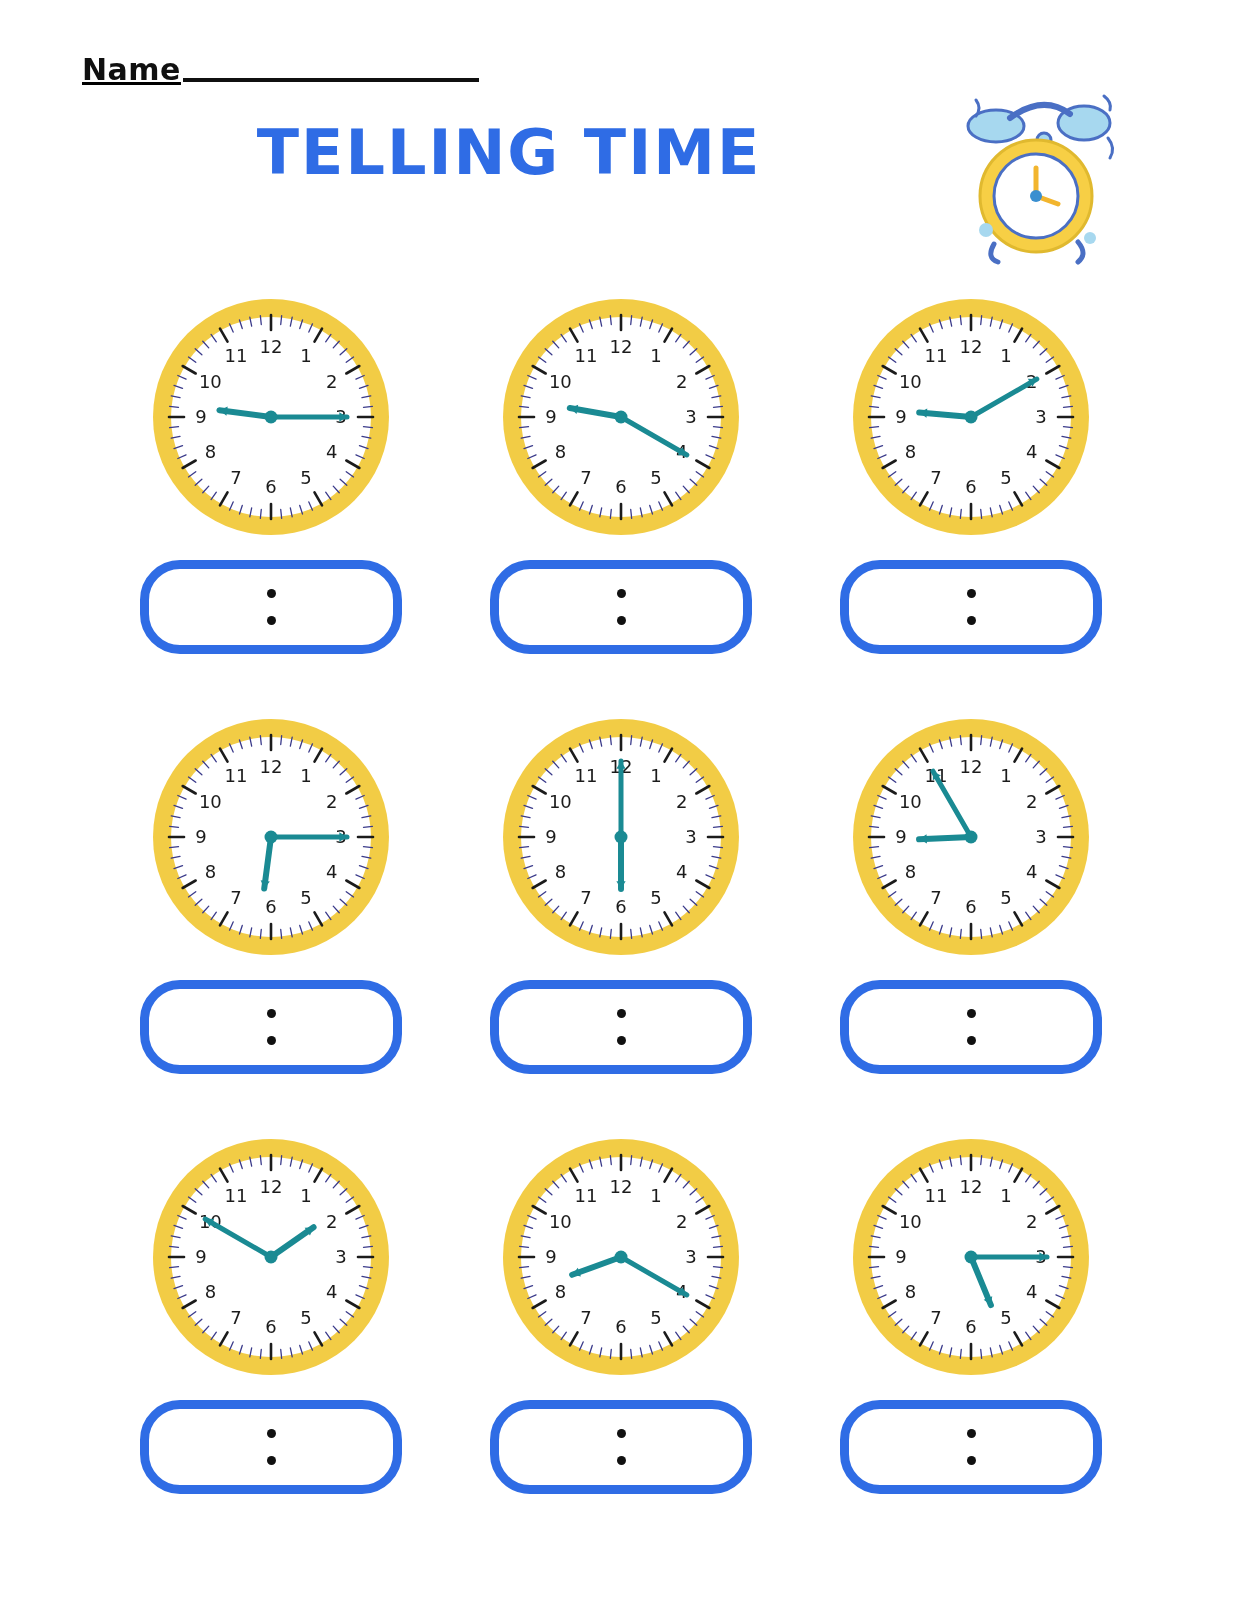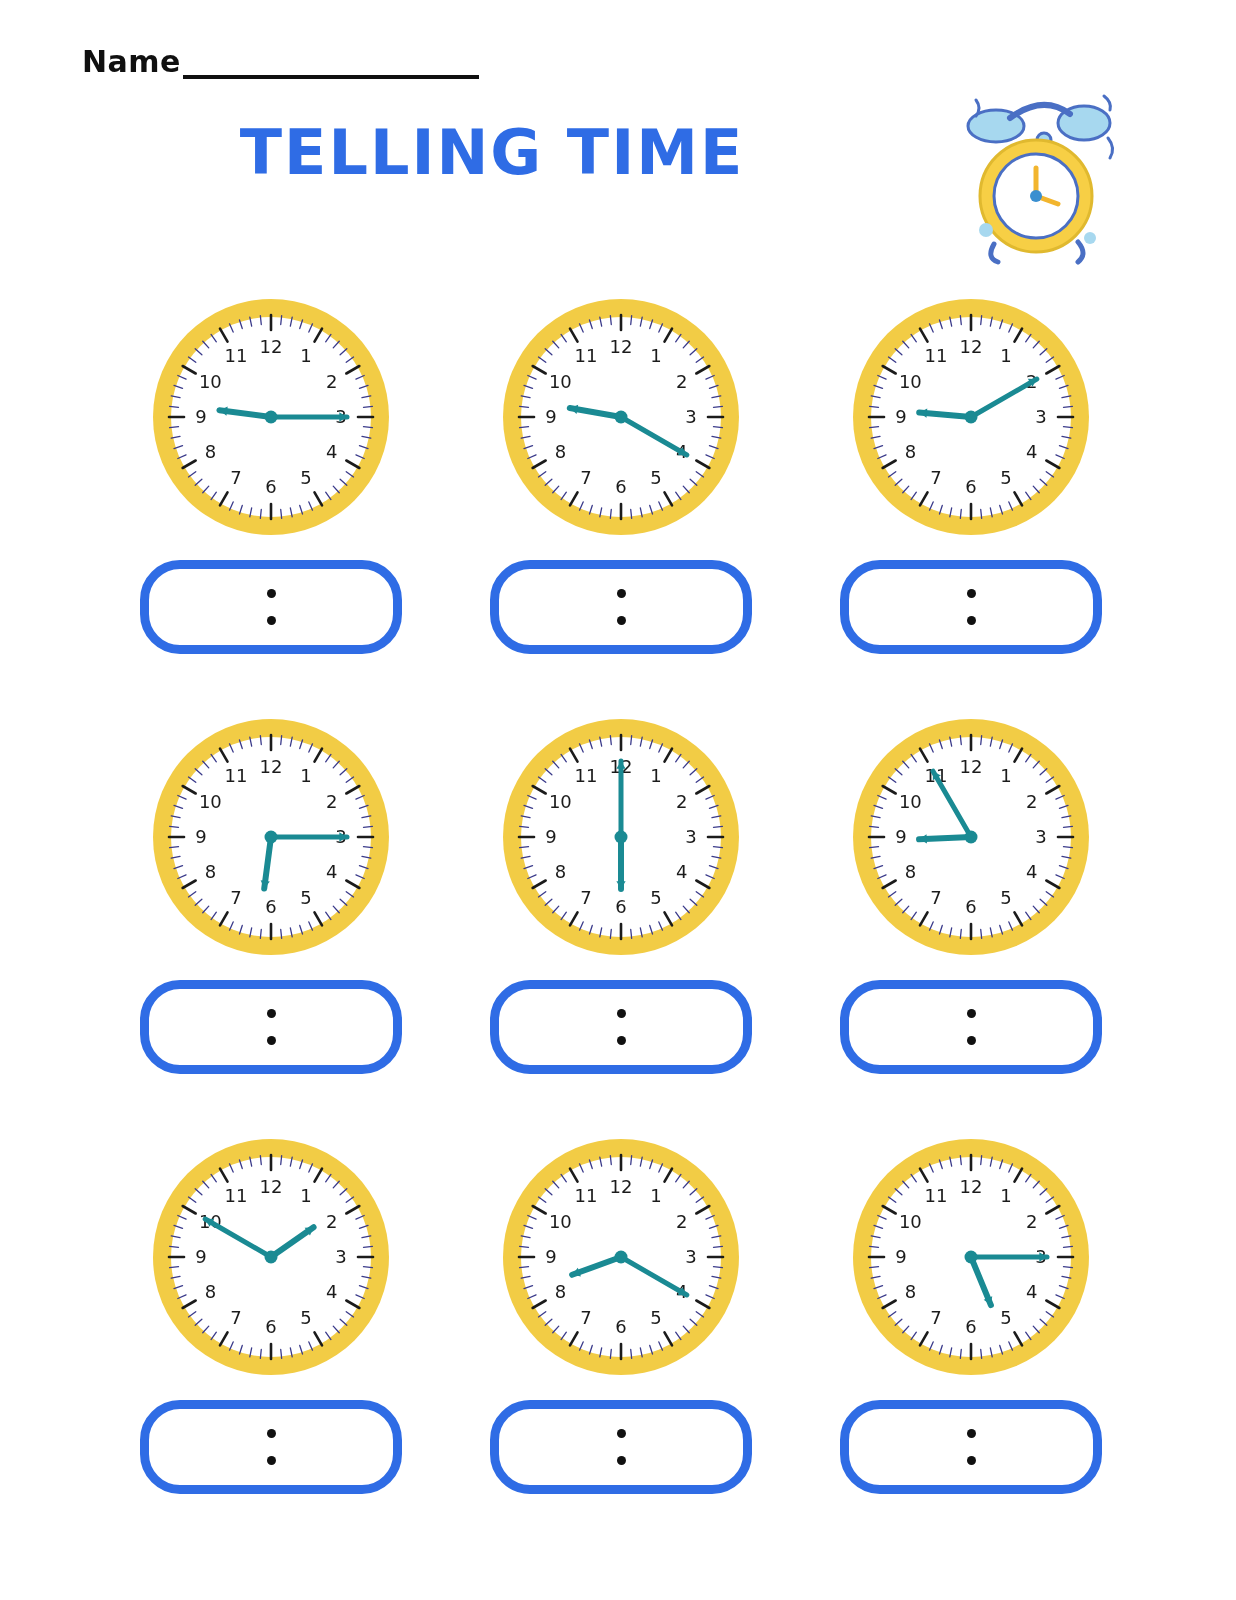--- a/index.html
+++ b/index.html
@@ -11,45 +11,46 @@
     width: 1236px;
     height: 1600px;
     position: relative;
     font-family: "DejaVu Sans", sans-serif;
     overflow: hidden;
   }
 
   
   .name-row {
     position: absolute;
-    top: 44px;
+    top: 52px;
     left: 82px;
     display: flex;
-    align-items: flex-end;
+    align-items: center;
     font-family: "DejaVu Sans", sans-serif;
+    text-decoration: underline;
   }
   .name-label {
     font-size: 30px;
     font-weight: bold;
     color: #101010;
     letter-spacing: 0.5px;
   }
   .name-blank {
     display: inline-block;
     width: 296px;
     border-bottom: 4px solid #101010;
     margin-left: 2px;
     height: 20px;
   }
 
   
   .title-block {
     position: absolute;
     top: 120px;
-    left: 0;
+    left: 17px;
     width: 984px;
     text-align: center;
   }
   .worksheet-title {
     font-family: "DejaVu Sans", sans-serif;
     font-size: 62px;
     font-weight: bold;
     color: #2f6ce5;
     letter-spacing: 2px;
     margin: 0;

